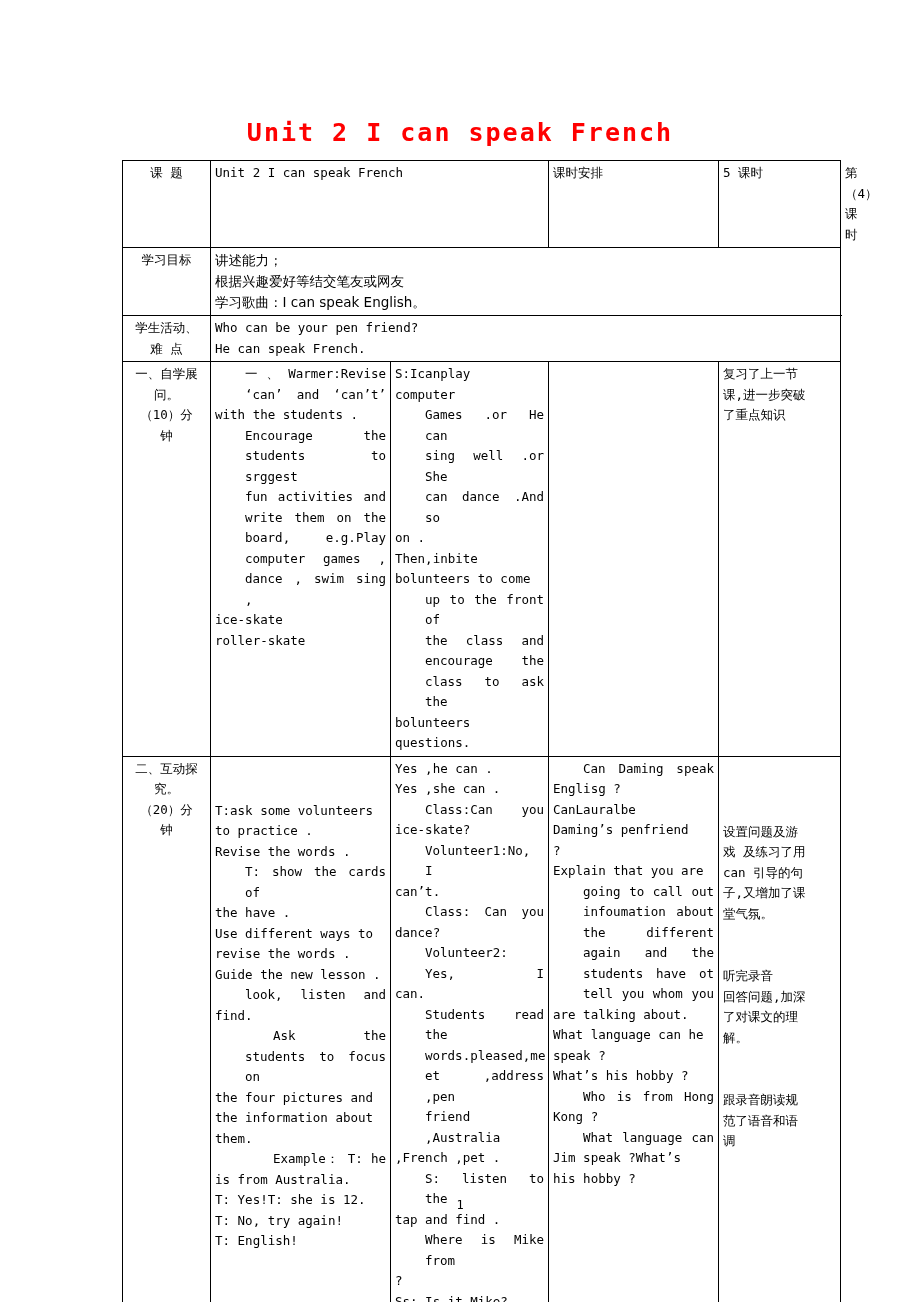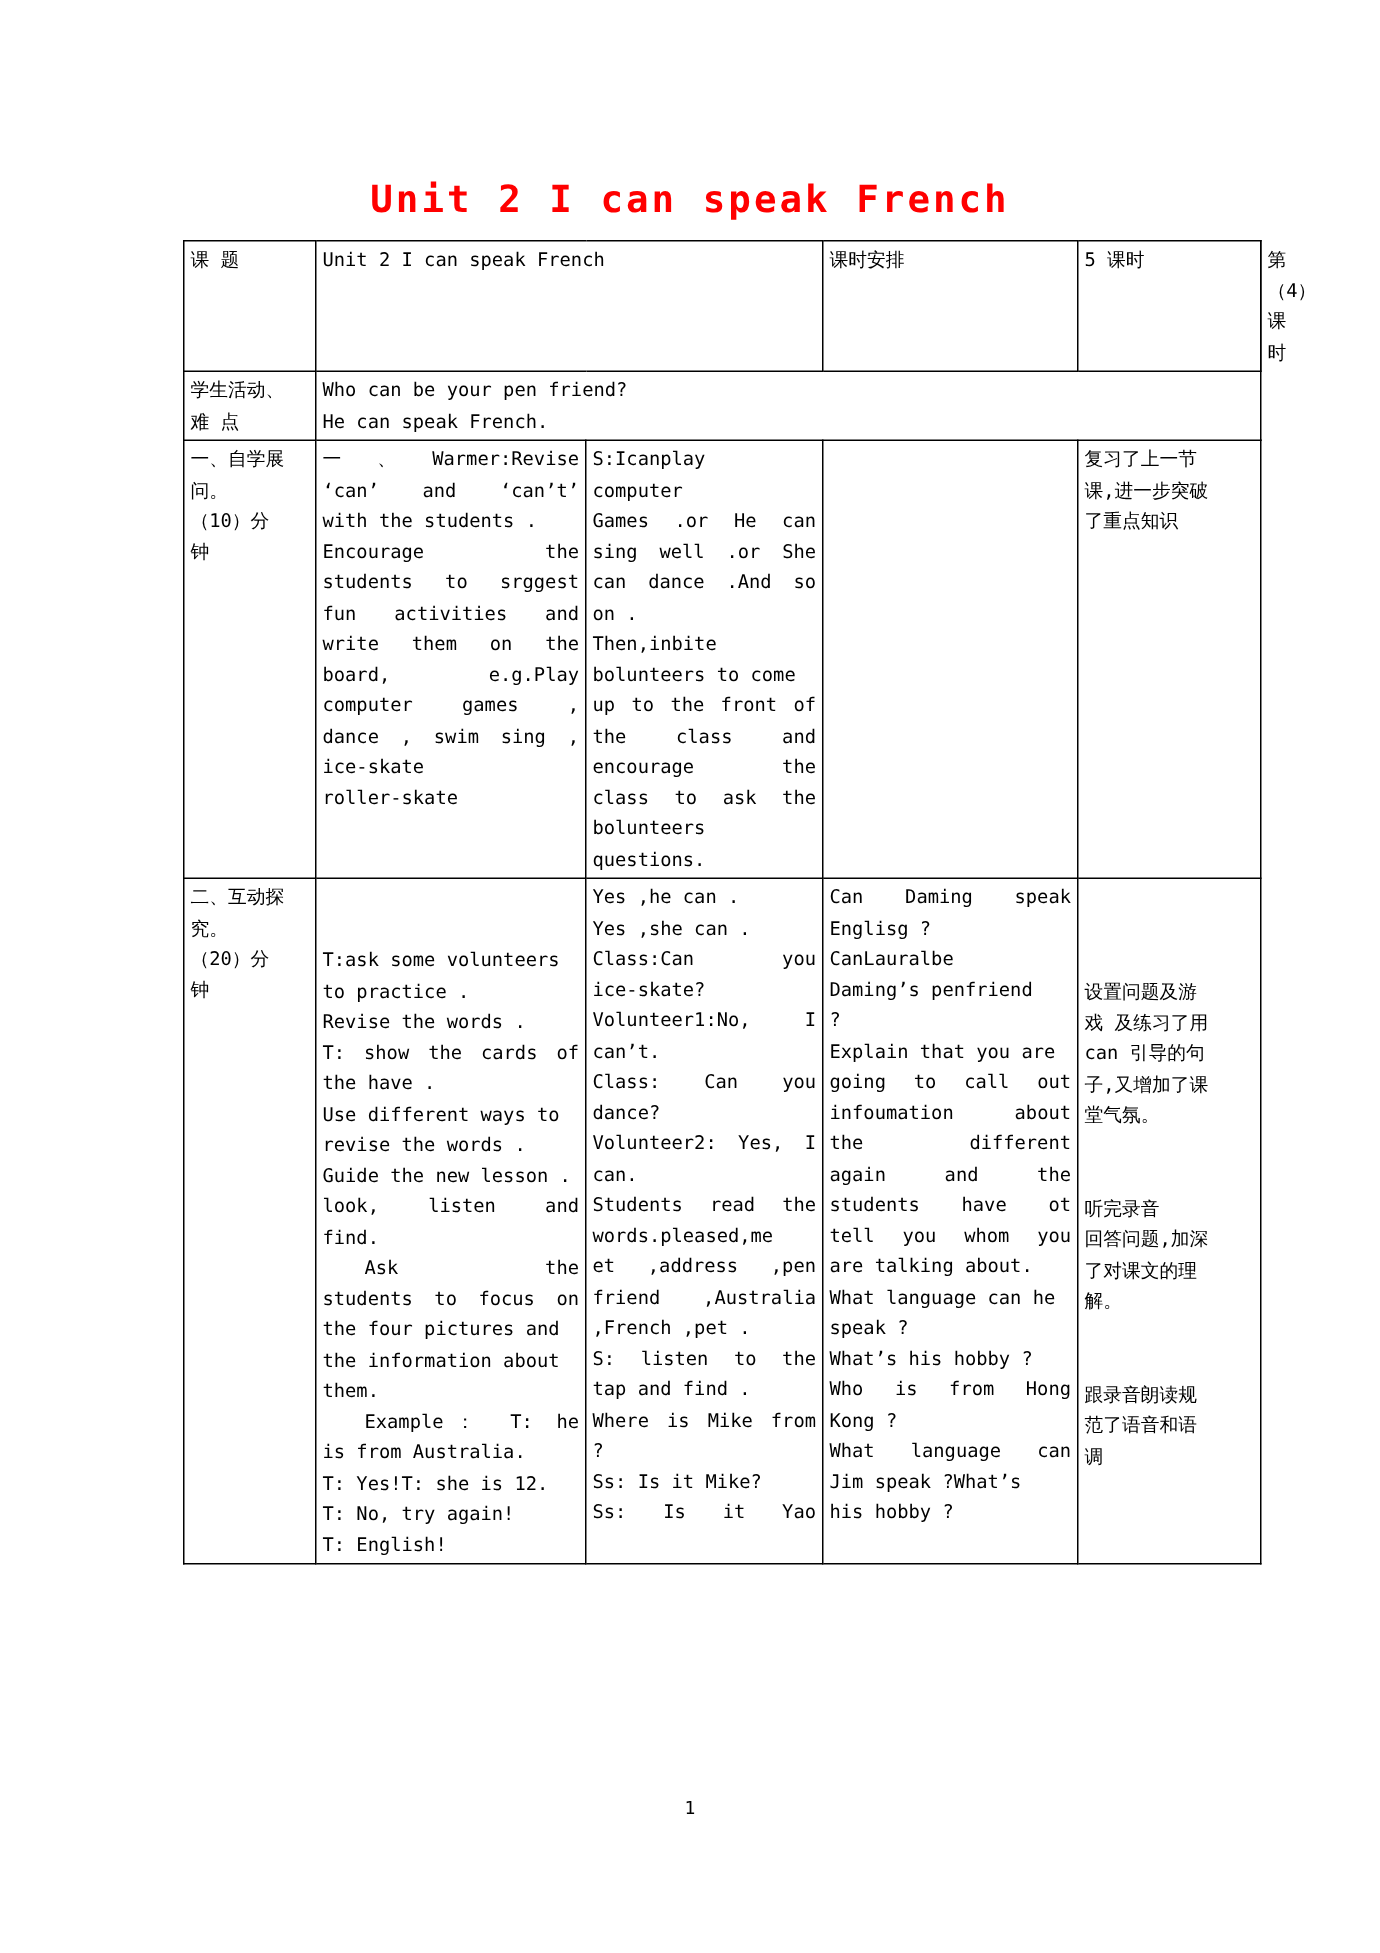--- a/index.html
+++ b/index.html
@@ -49,30 +49,31 @@
     font-size: 12.5px;
     line-height: 20.5px;
   }
   
   .cn {
     font-family: "DejaVu Sans", "Liberation Sans", sans-serif;
     font-size: 13.5px;
     line-height: 21px;
   }
   td.label-cell {
-    text-align: left;
+    text-align: center;
     vertical-align: middle;
   }
   td.mid {
     vertical-align: middle;
   }
   .jall {
     text-align: justify;
     text-align-last: justify;
     text-justify: inter-character;
+    margin-left: 30px;
   }
   .indent {
     text-indent: 28px;
   }
   .page-number {
     position: absolute;
     left: 0;
     top: 1198px;
     width: 920px;
     text-align: center;
@@ -101,20 +102,28 @@
         <tr>
       <td class="label-cell cn">课  题</td>
       <td colspan="2">Unit 2  I  can  speak  French</td>
       <td class="cn">课时安排</td>
       <td class="cn">
         <span>5 课时</span>
       </td>
       <td class="cn">第（4）课时</td>
     </tr>
 
+    <tr>
+      <td class="label-cell mid cn">学习目标</td>
+      <td colspan="5">
+        <div class="cn">讲述能力；</div>
+        <div class="cn">根据兴趣爱好等结交笔友或网友</div>
+        <div class="cn">学习歌曲：I can speak English。</div>
+      </td>
+    </tr>
 
     <tr>
       <td class="label-cell mid cn">
         <div>学生活动、</div>
         <div>难  点</div>
       </td>
       <td colspan="5">
         <div>Who can be your pen friend?</div>
         <div>He can speak French.</div>
       </td>

